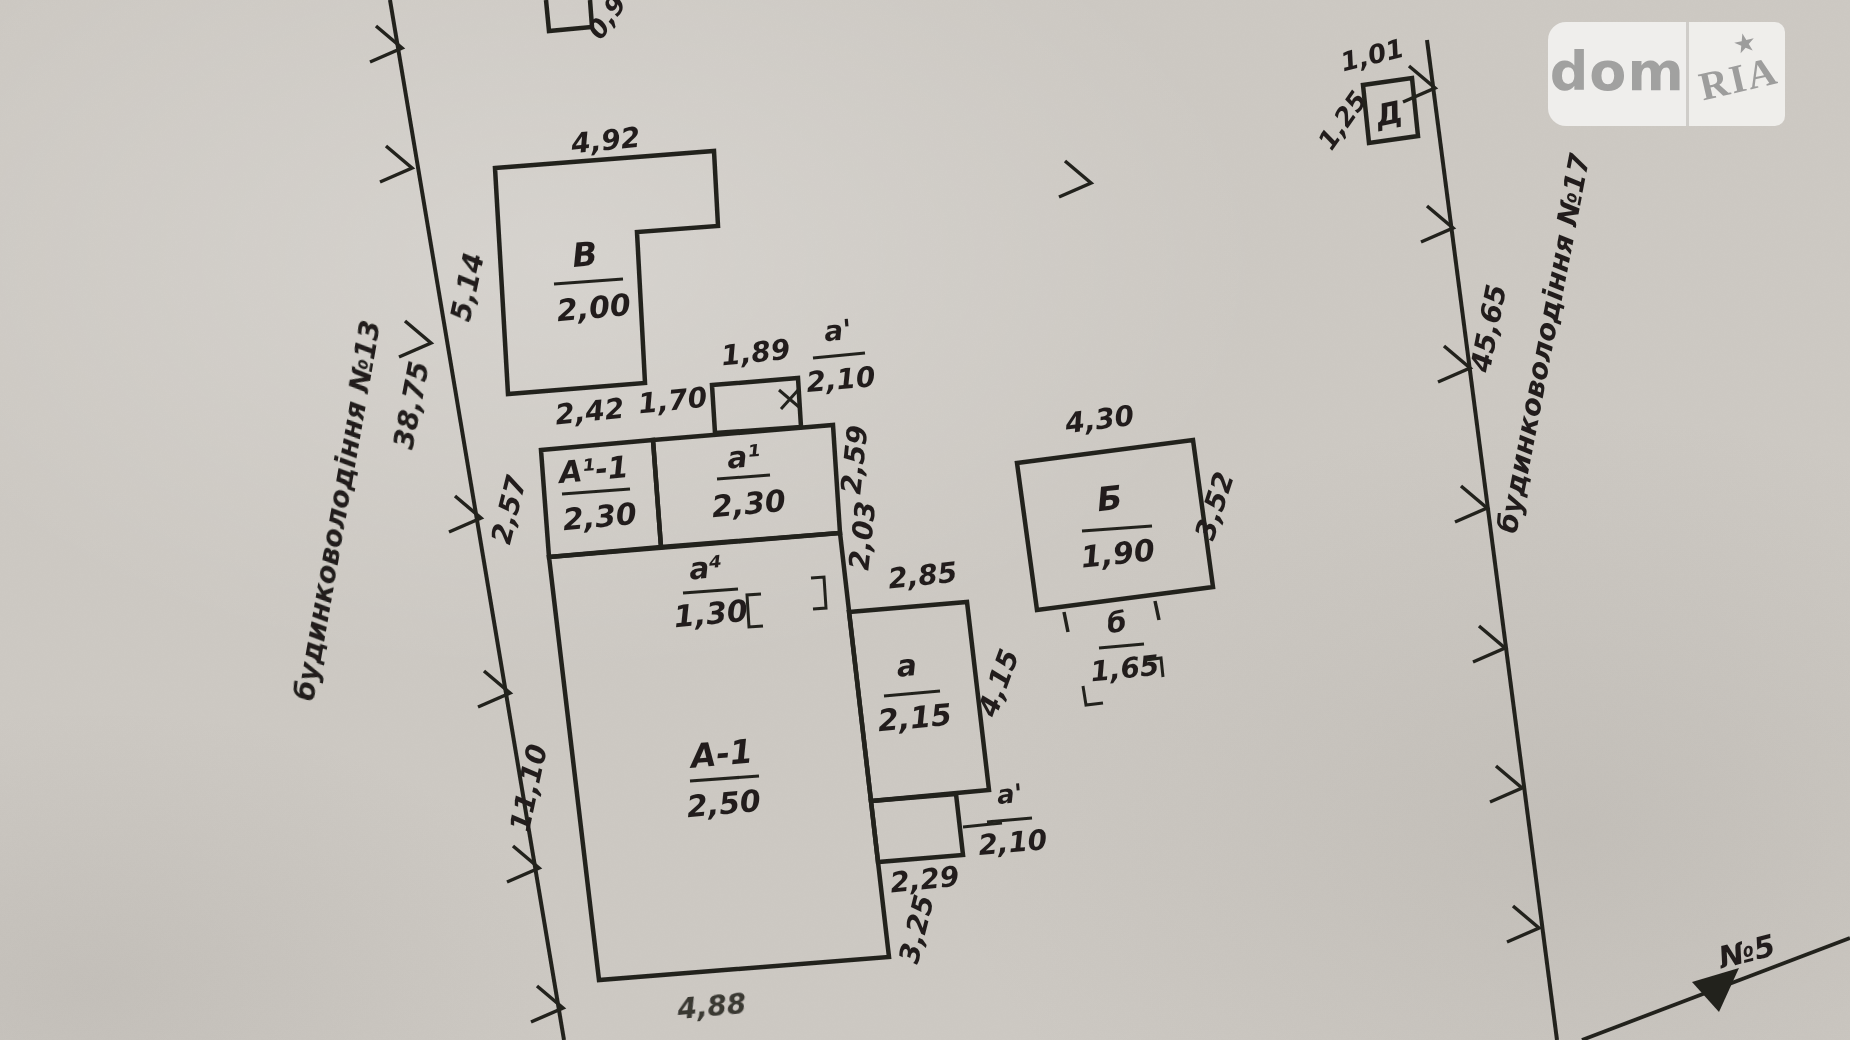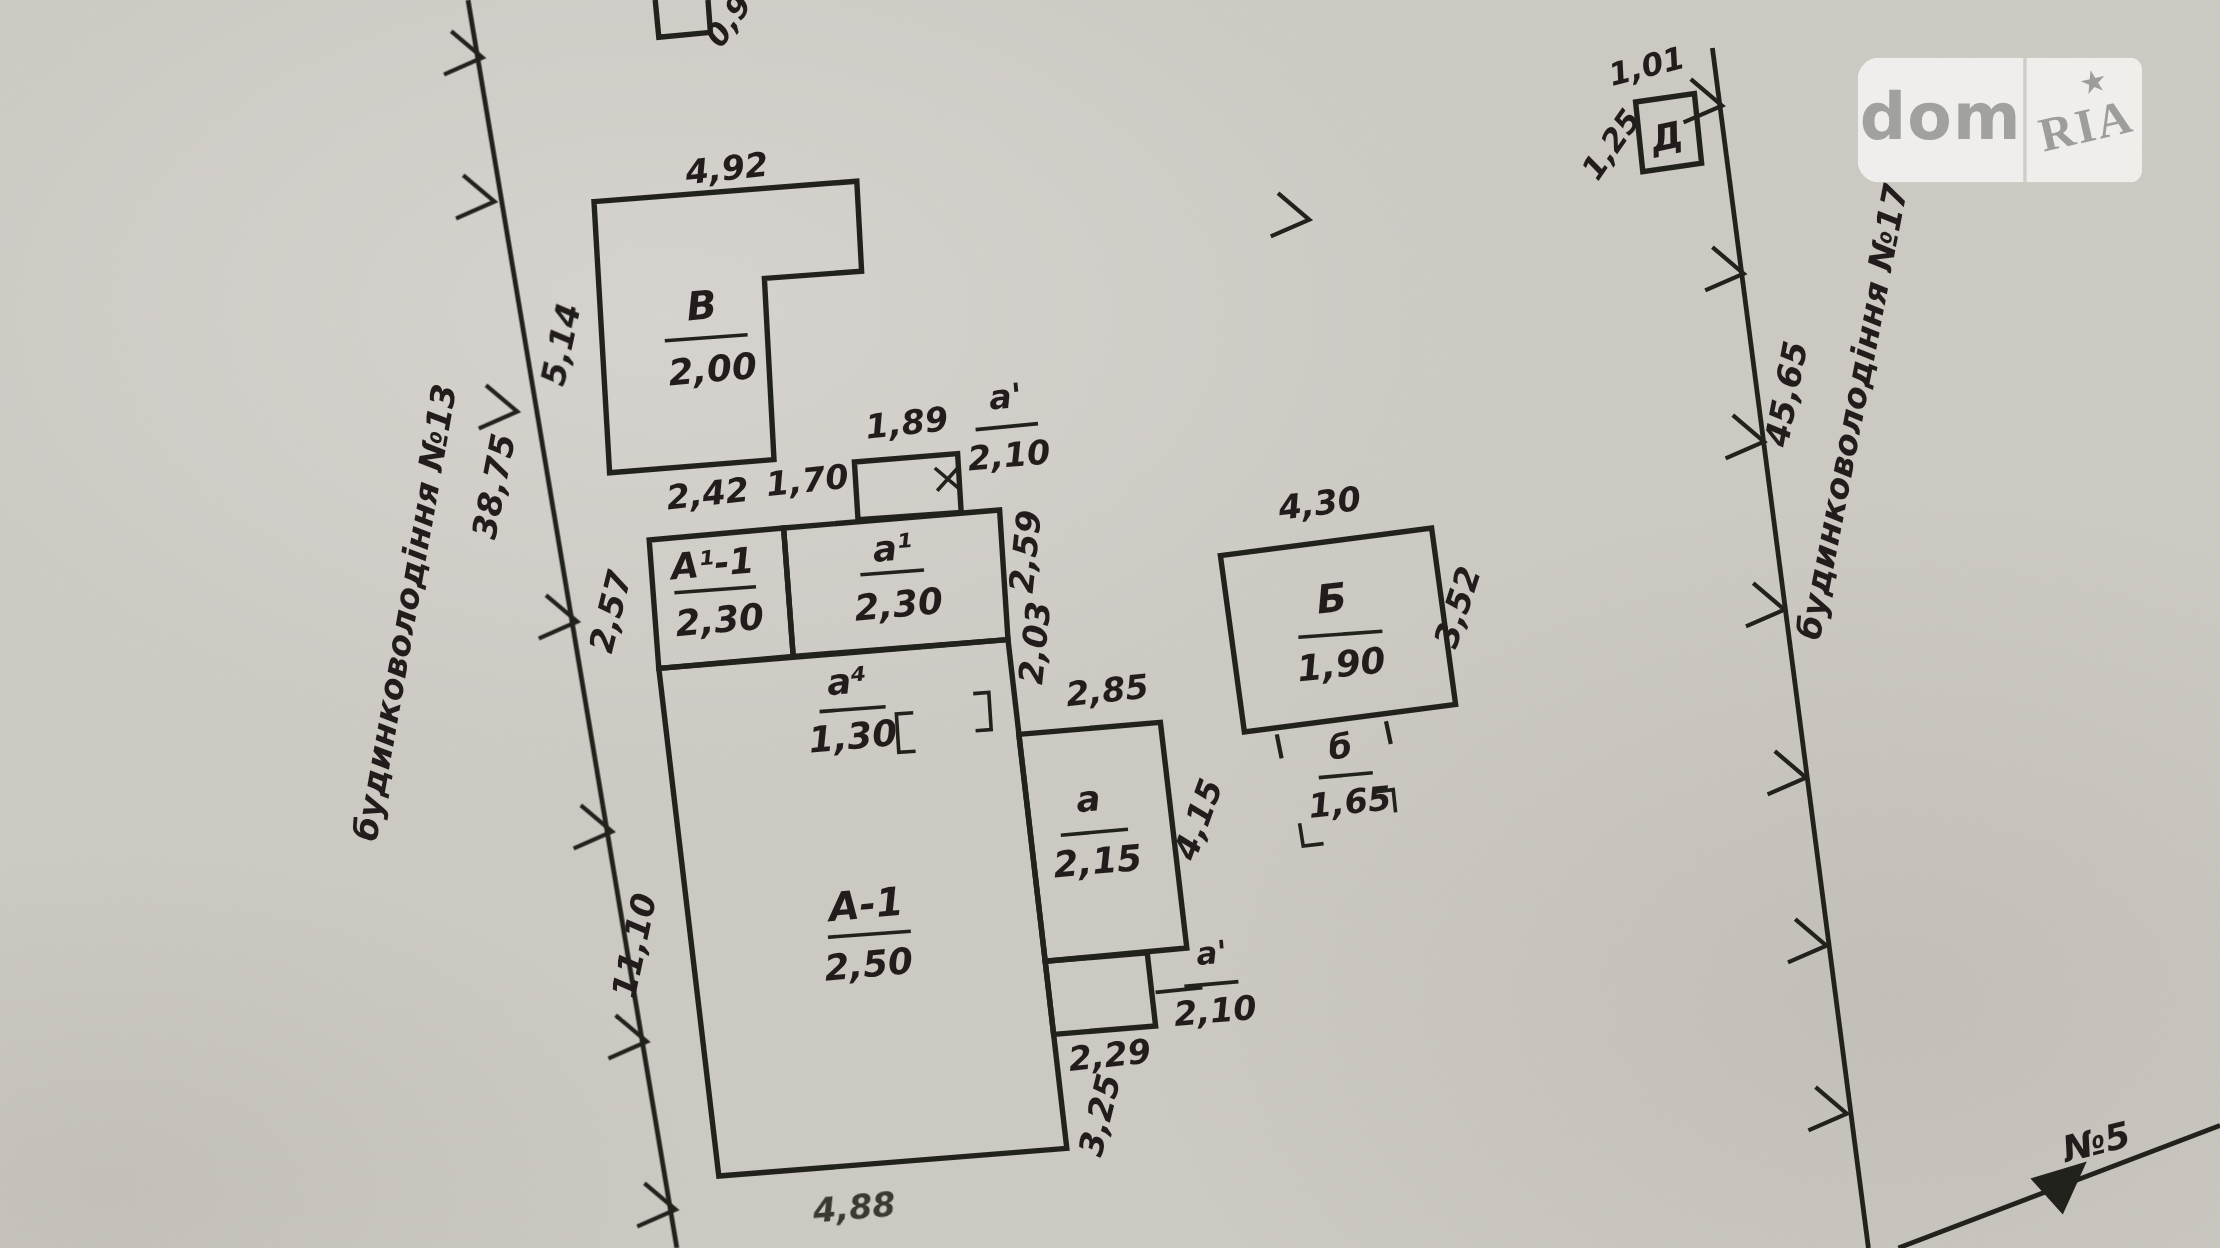--- a/index.html
+++ b/index.html
@@ -12,21 +12,21 @@
     font-family:"DejaVu Sans",sans-serif;}
   svg{position:absolute;left:0;top:0;}
   .wall{fill:none;stroke:#23221f;stroke-width:4.5;stroke-linejoin:miter;}
   .bline{fill:none;stroke:#23221f;stroke-width:4;}
   .thin{fill:none;stroke:#23221f;stroke-width:3;}
   .tick{fill:none;stroke:#23221f;stroke-width:3.5;}
   .t{font-style:italic;font-weight:bold;fill:#201f1c;text-anchor:middle;}
   .t26{font-size:26px;} .t28{font-size:28px;} .t30{font-size:30px;} .t32{font-size:33px;}
   .faint{opacity:.85;}
   
-  .wm{position:absolute;left:1548px;top:48px;width:237px;height:104px;display:flex;
+  .wm{position:absolute;left:1548px;top:22px;width:237px;height:104px;display:flex;
       border-radius:18px 10px 10px 18px;overflow:hidden;opacity:.92;}
   .wm-left{flex:1.45;background:rgba(250,250,249,.82);display:flex;align-items:center;justify-content:center;
       border-right:3px solid rgba(205,202,198,.9);}
   .wm-left span{color:#9e9e9e;font-size:54px;font-weight:bold;letter-spacing:1px;
       font-family:"DejaVu Sans",sans-serif;transform:translateY(-3px);}
   .wm-right{flex:1;background:rgba(249,249,248,.82);position:relative;display:flex;align-items:center;justify-content:center;}
   .wm-ria{color:#9a9a9a;font-family:"Liberation Serif",serif;font-weight:bold;font-size:40px;
       letter-spacing:2px;transform:rotate(-13deg) translateY(4px);display:inline-block;}
   .wm-star{position:absolute;left:44px;top:6px;color:#9a9a9a;font-size:26px;transform:rotate(-13deg);}
 </style>

